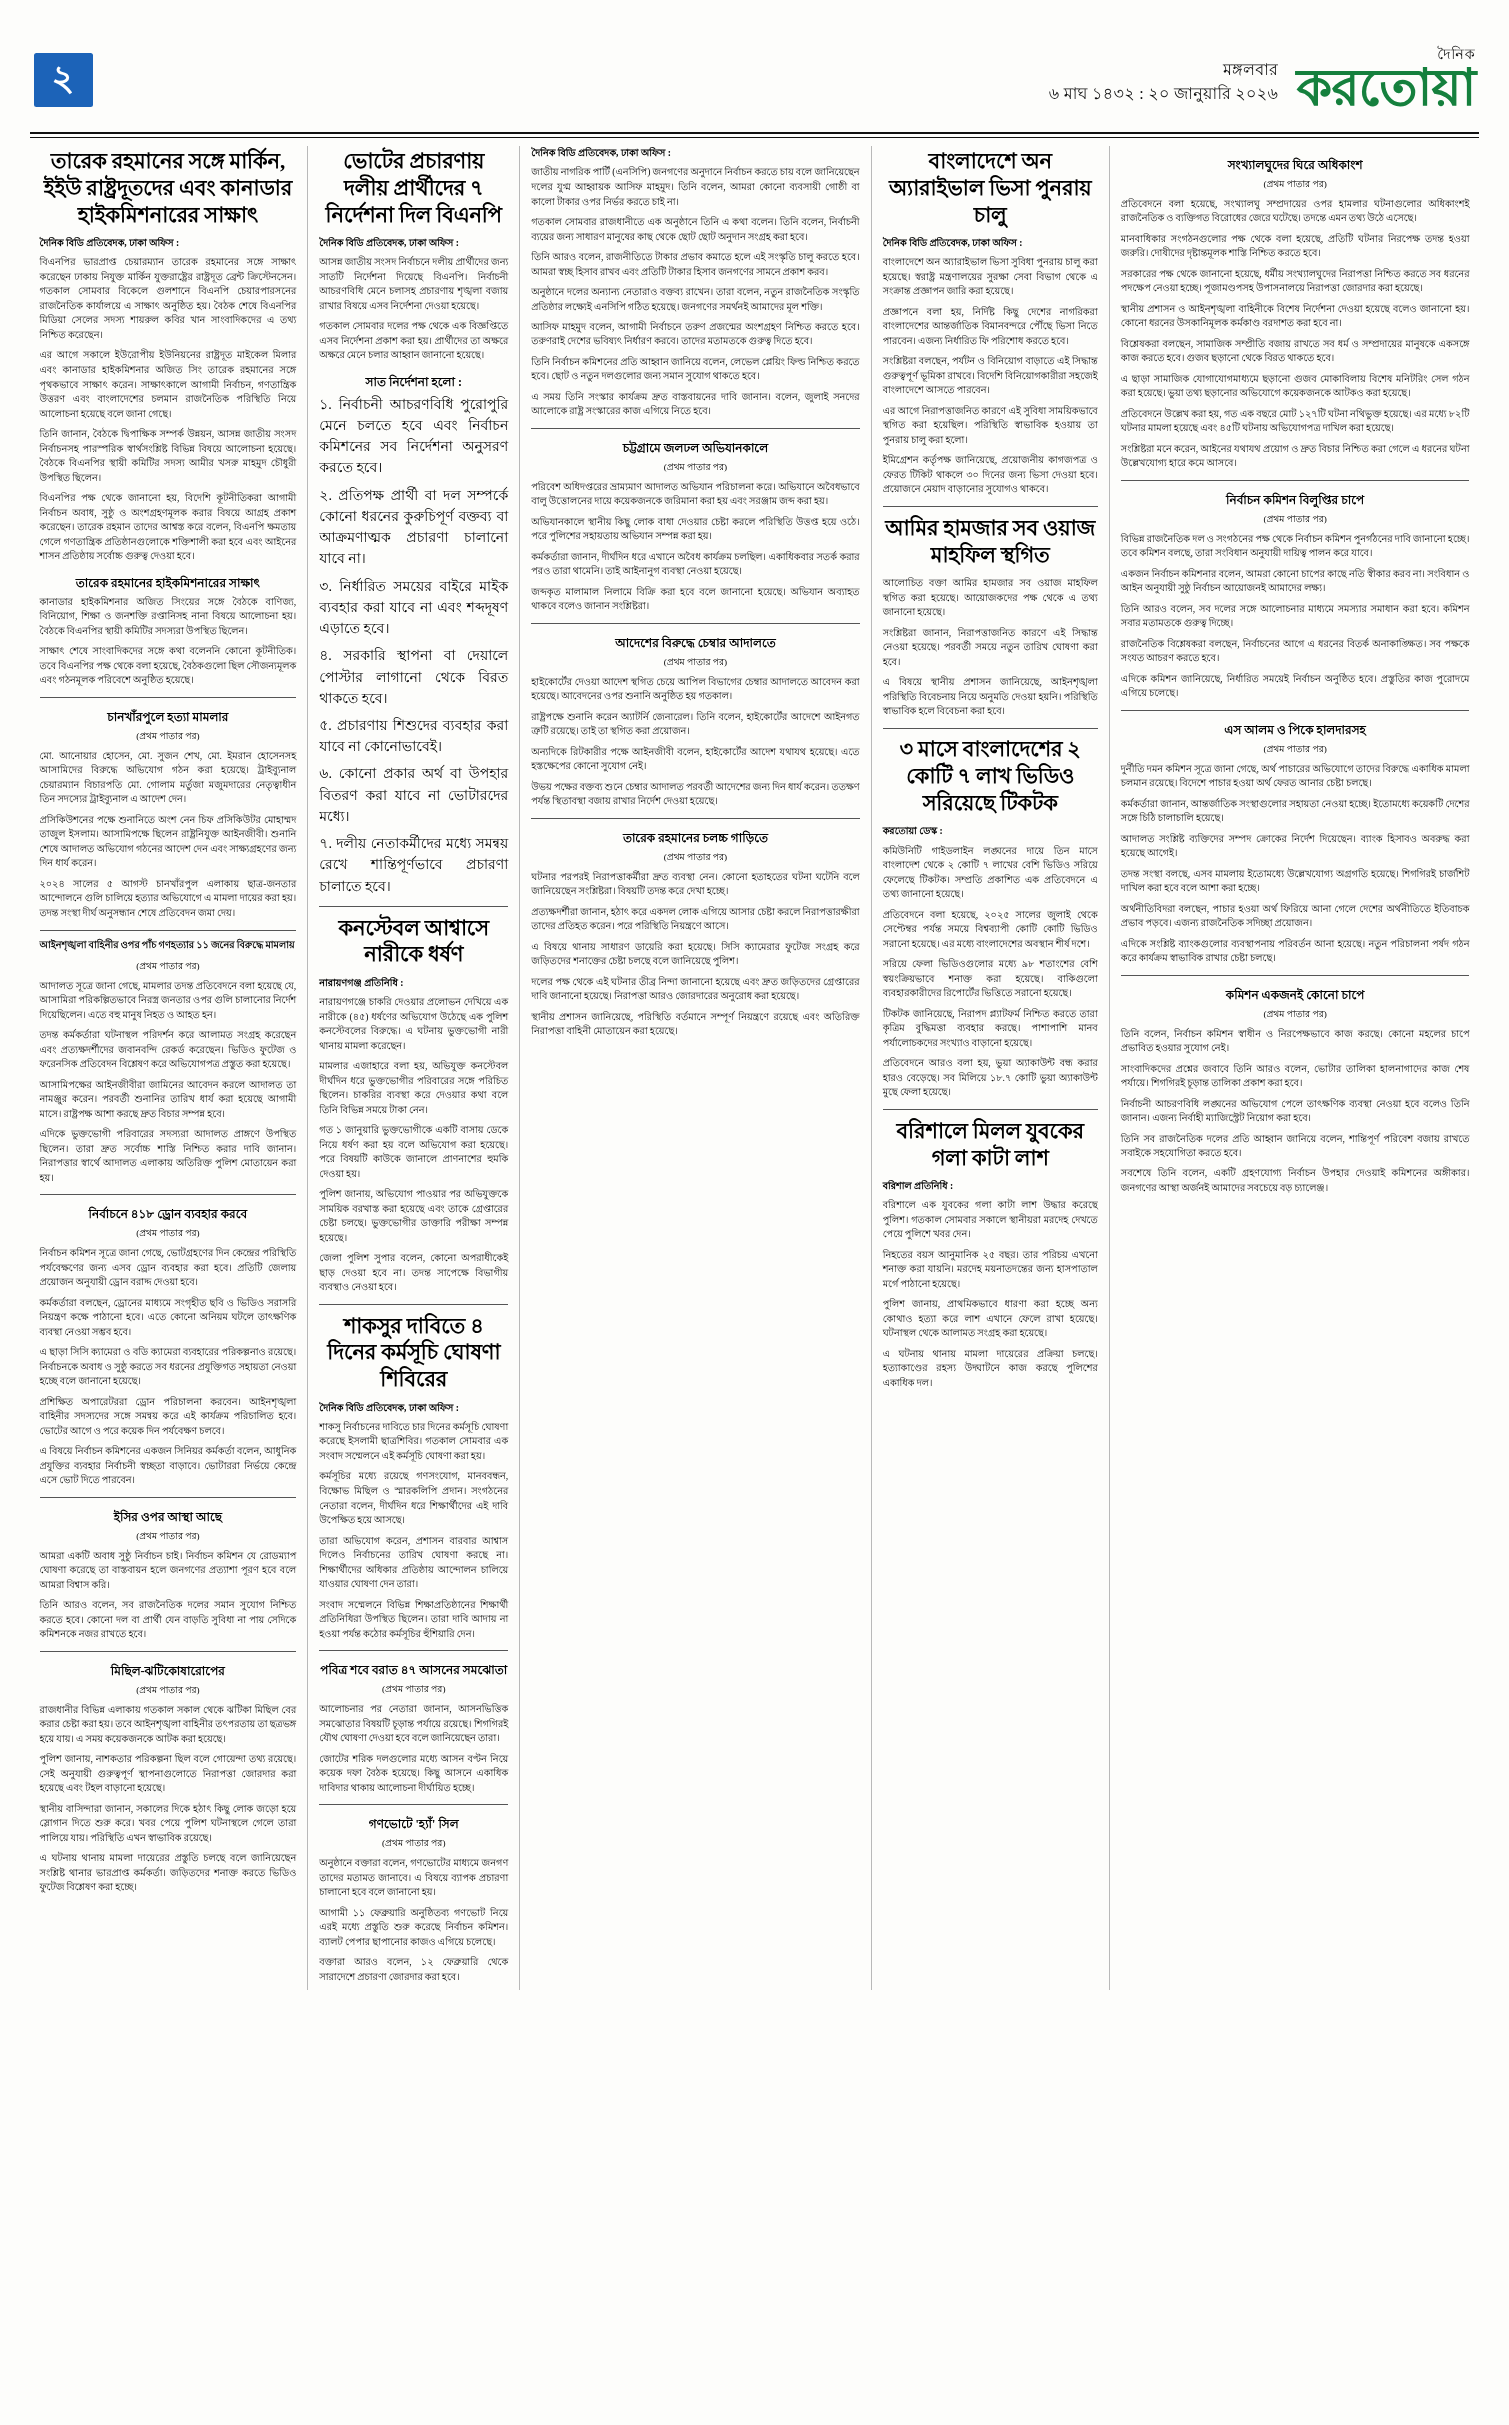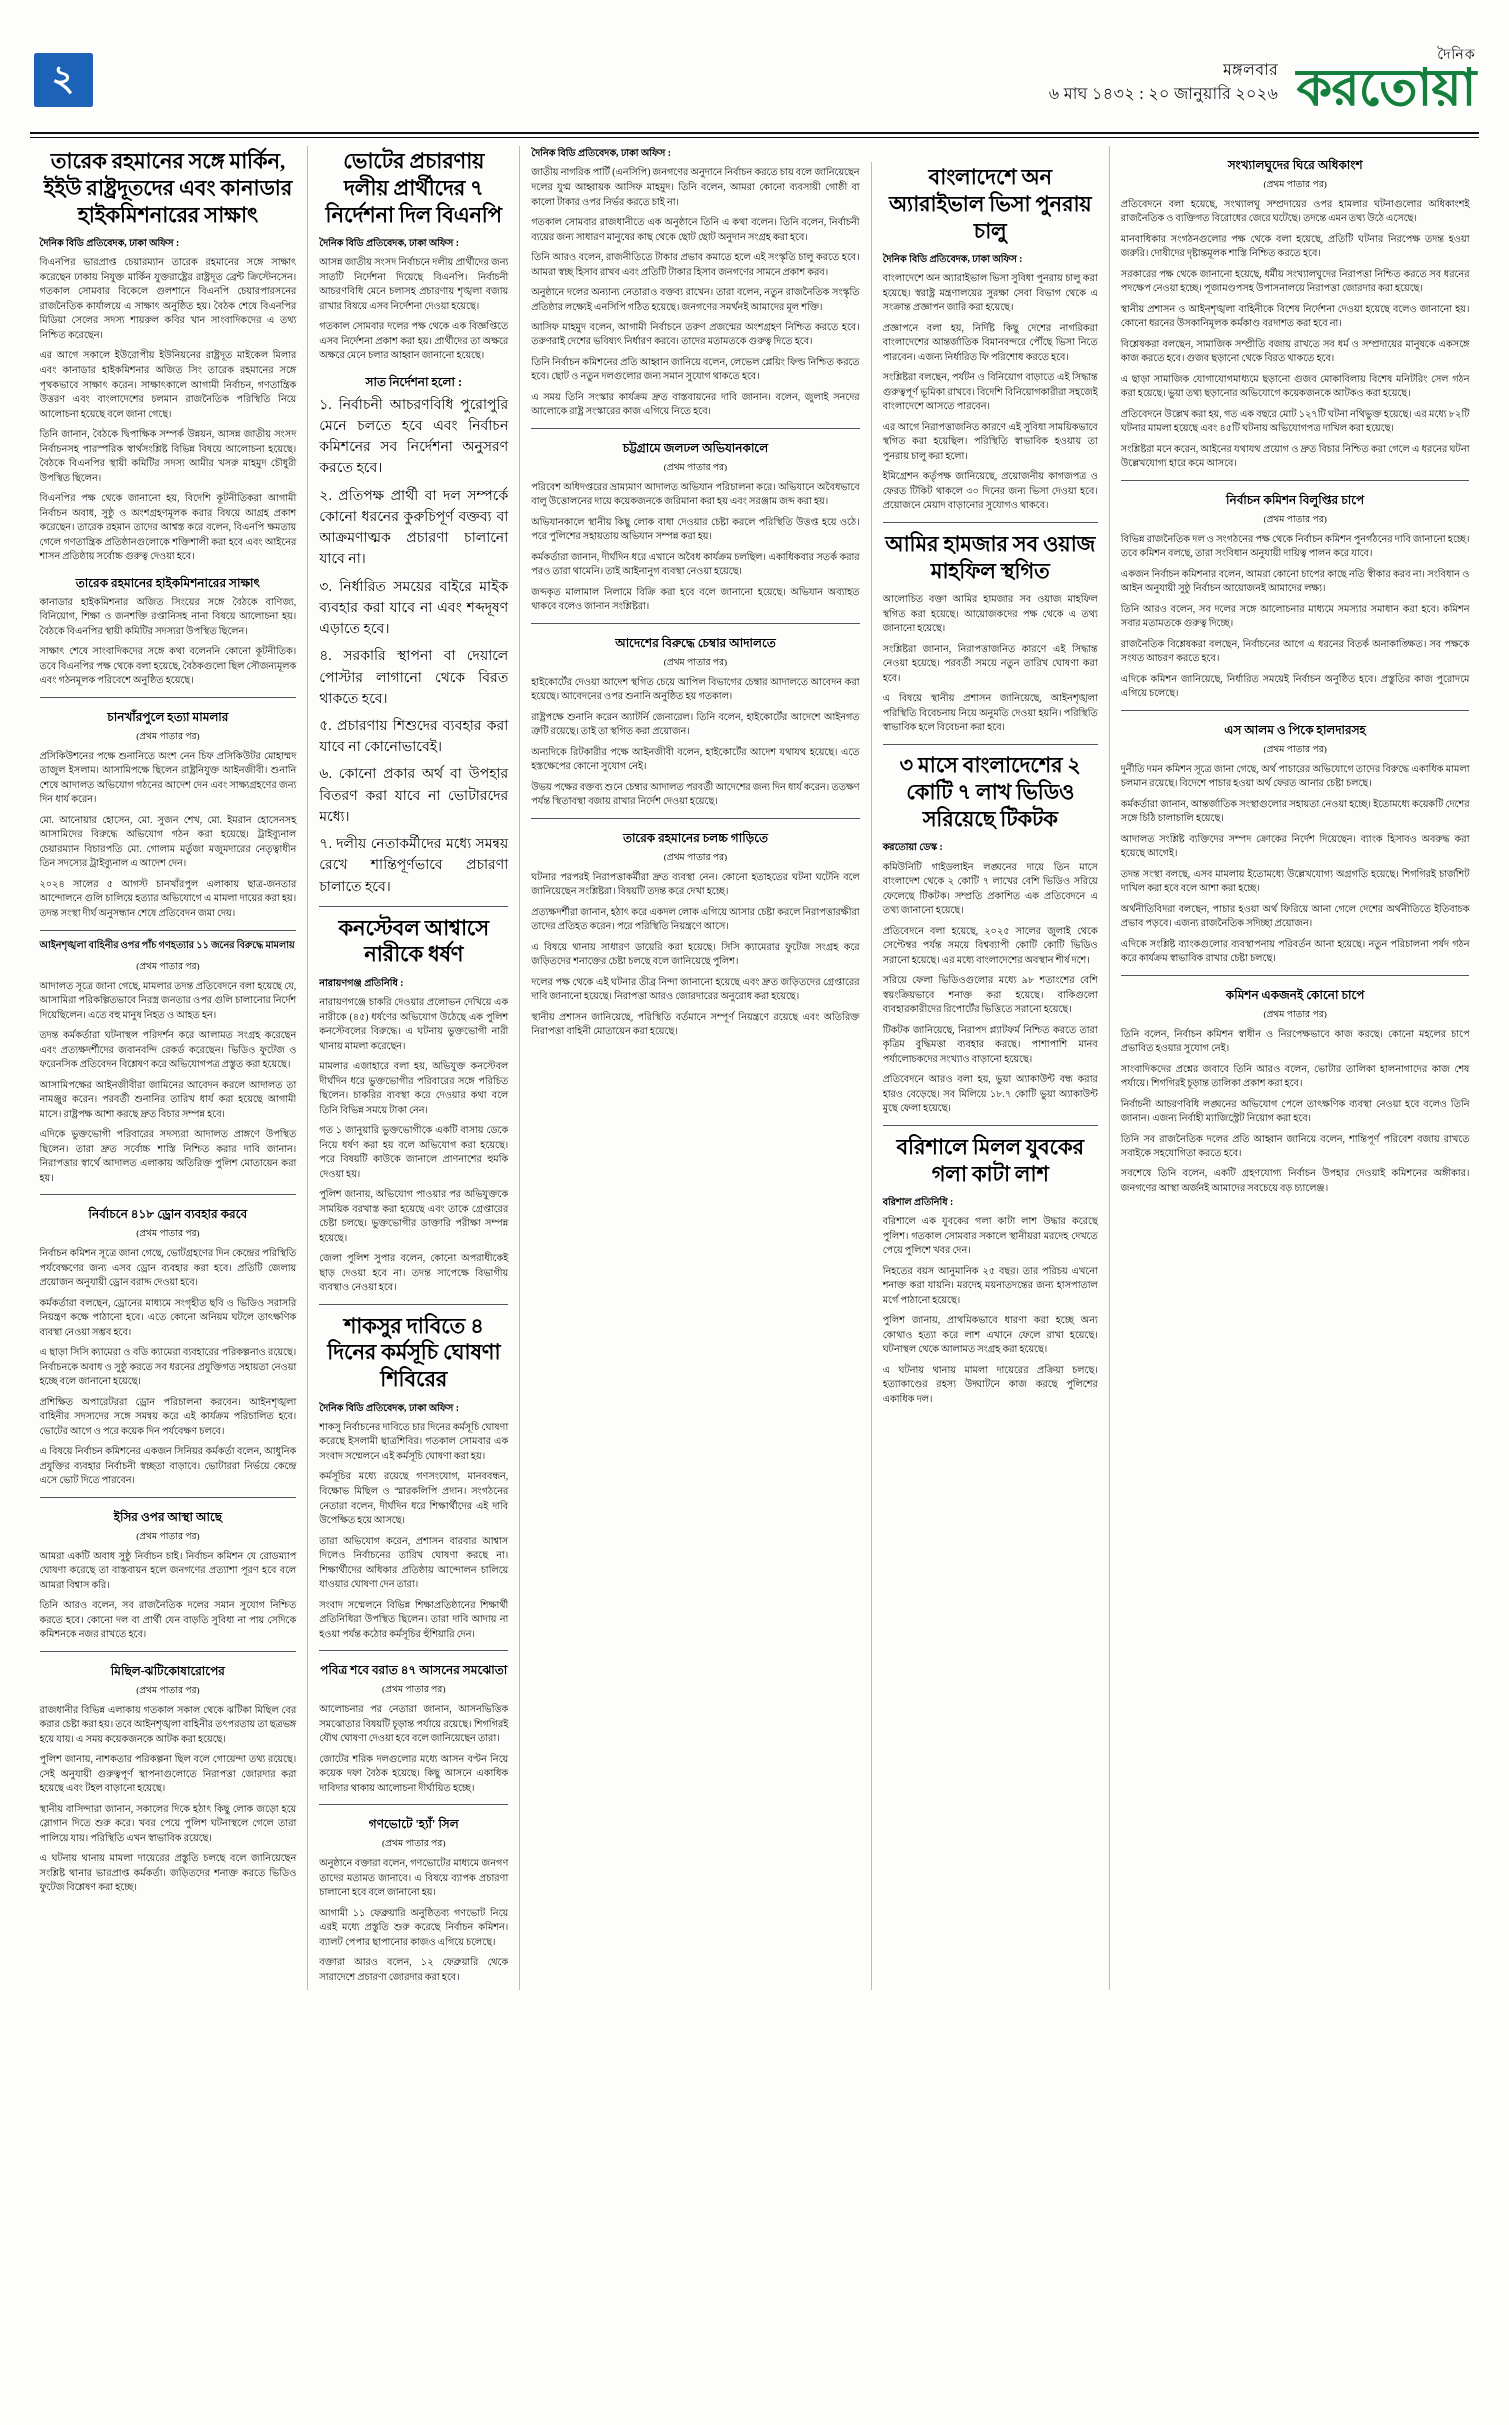--- a/index.html
+++ b/index.html
@@ -26,21 +26,21 @@
   .rule-thick{border-top:2.5px solid #111;margin:3.4px 1.7px 0 1.7px;}
   .rule-thin{border-top:0.8px solid #111;margin:2.5px 1.7px 8.4px 1.7px;}
 
   
   .cols{display:flex;gap:0;align-items:stretch;}
   .col{padding:0 11px;box-sizing:border-box;}
   .col + .col{border-left:0.8px solid #b9b9b9;}
   .c1{width:19.2%;}
   .c2{width:14.6%;}
   .c3{width:24.2%;}
-  .c4{width:16.4%;margin-top:16px;}
+  .c4{width:16.4%;}
   .c5{width:25.6%;}
 
   
   h2.headline{
     font-size:21px;line-height:1.28;font-weight:bold;margin:1.7px 0 7.5px 0;text-align:center;color:#000;
     letter-spacing:-0.2px;
   }
   h3.subhead{
     font-size:12px;line-height:1.3;font-weight:bold;margin:11.7px 0 3.4px 0;text-align:center;color:#000;
   }
@@ -85,22 +85,22 @@
       <p class="body">এর আগে সকালে ইউরোপীয় ইউনিয়নের রাষ্ট্রদূত মাইকেল মিলার এবং কানাডার হাইকমিশনার অজিত সিং তারেক রহমানের সঙ্গে পৃথকভাবে সাক্ষাৎ করেন। সাক্ষাৎকালে আগামী নির্বাচন, গণতান্ত্রিক উত্তরণ এবং বাংলাদেশের চলমান রাজনৈতিক পরিস্থিতি নিয়ে আলোচনা হয়েছে বলে জানা গেছে।</p>
       <p class="body">তিনি জানান, বৈঠকে দ্বিপাক্ষিক সম্পর্ক উন্নয়ন, আসন্ন জাতীয় সংসদ নির্বাচনসহ পারস্পরিক স্বার্থসংশ্লিষ্ট বিভিন্ন বিষয়ে আলোচনা হয়েছে। বৈঠকে বিএনপির স্থায়ী কমিটির সদস্য আমীর খসরু মাহমুদ চৌধুরী উপস্থিত ছিলেন।</p>
       <p class="body">বিএনপির পক্ষ থেকে জানানো হয়, বিদেশি কূটনীতিকরা আগামী নির্বাচন অবাধ, সুষ্ঠু ও অংশগ্রহণমূলক করার বিষয়ে আগ্রহ প্রকাশ করেছেন। তারেক রহমান তাদের আশ্বস্ত করে বলেন, বিএনপি ক্ষমতায় গেলে গণতান্ত্রিক প্রতিষ্ঠানগুলোকে শক্তিশালী করা হবে এবং আইনের শাসন প্রতিষ্ঠায় সর্বোচ্চ গুরুত্ব দেওয়া হবে।</p>
       <h3 class="subhead">তারেক রহমানের হাইকমিশনারের সাক্ষাৎ</h3>
       <p class="body">কানাডার হাইকমিশনার অজিত সিংয়ের সঙ্গে বৈঠকে বাণিজ্য, বিনিয়োগ, শিক্ষা ও জনশক্তি রপ্তানিসহ নানা বিষয়ে আলোচনা হয়। বৈঠকে বিএনপির স্থায়ী কমিটির সদস্যরা উপস্থিত ছিলেন।</p>
       <p class="body">সাক্ষাৎ শেষে সাংবাদিকদের সঙ্গে কথা বলেননি কোনো কূটনীতিক। তবে বিএনপির পক্ষ থেকে বলা হয়েছে, বৈঠকগুলো ছিল সৌজন্যমূলক এবং গঠনমূলক পরিবেশে অনুষ্ঠিত হয়েছে।</p>
 
       <div class="hr"></div>
       <h3 class="subhead">চানখাঁরপুলে হত্যা মামলার</h3>
       <p class="contd">(প্রথম পাতার পর)</p>
+      <p class="body">মো. আনোয়ার হোসেন, মো. সুজন শেখ, মো. ইমরান হোসেনসহ আসামিদের বিরুদ্ধে অভিযোগ গঠন করা হয়েছে। ট্রাইব্যুনাল চেয়ারম্যান বিচারপতি মো. গোলাম মর্তুজা মজুমদারের নেতৃত্বাধীন তিন সদস্যের ট্রাইব্যুনাল এ আদেশ দেন।</p>
       <p class="body">প্রসিকিউশনের পক্ষে শুনানিতে অংশ নেন চিফ প্রসিকিউটর মোহাম্মদ তাজুল ইসলাম। আসামিপক্ষে ছিলেন রাষ্ট্রনিযুক্ত আইনজীবী। শুনানি শেষে আদালত অভিযোগ গঠনের আদেশ দেন এবং সাক্ষ্যগ্রহণের জন্য দিন ধার্য করেন।</p>
-      <p class="body">মো. আনোয়ার হোসেন, মো. সুজন শেখ, মো. ইমরান হোসেনসহ আসামিদের বিরুদ্ধে অভিযোগ গঠন করা হয়েছে। ট্রাইব্যুনাল চেয়ারম্যান বিচারপতি মো. গোলাম মর্তুজা মজুমদারের নেতৃত্বাধীন তিন সদস্যের ট্রাইব্যুনাল এ আদেশ দেন।</p>
       <p class="body">২০২৪ সালের ৫ আগস্ট চানখাঁরপুল এলাকায় ছাত্র-জনতার আন্দোলনে গুলি চালিয়ে হত্যার অভিযোগে এ মামলা দায়ের করা হয়। তদন্ত সংস্থা দীর্ঘ অনুসন্ধান শেষে প্রতিবেদন জমা দেয়।</p>
 
       <div class="hr"></div>
       <p class="body bold-lead">আইনশৃঙ্খলা বাহিনীর ওপর পাঁচ গণহত্যার ১১ জনের বিরুদ্ধে মামলায়</p>
       <p class="contd">(প্রথম পাতার পর)</p>
       <p class="body">আদালত সূত্রে জানা গেছে, মামলার তদন্ত প্রতিবেদনে বলা হয়েছে যে, আসামিরা পরিকল্পিতভাবে নিরস্ত্র জনতার ওপর গুলি চালানোর নির্দেশ দিয়েছিলেন। এতে বহু মানুষ নিহত ও আহত হন।</p>
       <p class="body">তদন্ত কর্মকর্তারা ঘটনাস্থল পরিদর্শন করে আলামত সংগ্রহ করেছেন এবং প্রত্যক্ষদর্শীদের জবানবন্দি রেকর্ড করেছেন। ভিডিও ফুটেজ ও ফরেনসিক প্রতিবেদন বিশ্লেষণ করে অভিযোগপত্র প্রস্তুত করা হয়েছে।</p>
       <p class="body">আসামিপক্ষের আইনজীবীরা জামিনের আবেদন করলে আদালত তা নামঞ্জুর করেন। পরবর্তী শুনানির তারিখ ধার্য করা হয়েছে আগামী মাসে। রাষ্ট্রপক্ষ আশা করছে দ্রুত বিচার সম্পন্ন হবে।</p>
       <p class="body">এদিকে ভুক্তভোগী পরিবারের সদস্যরা আদালত প্রাঙ্গণে উপস্থিত ছিলেন। তারা দ্রুত সর্বোচ্চ শাস্তি নিশ্চিত করার দাবি জানান। নিরাপত্তার স্বার্থে আদালত এলাকায় অতিরিক্ত পুলিশ মোতায়েন করা হয়।</p>
 

